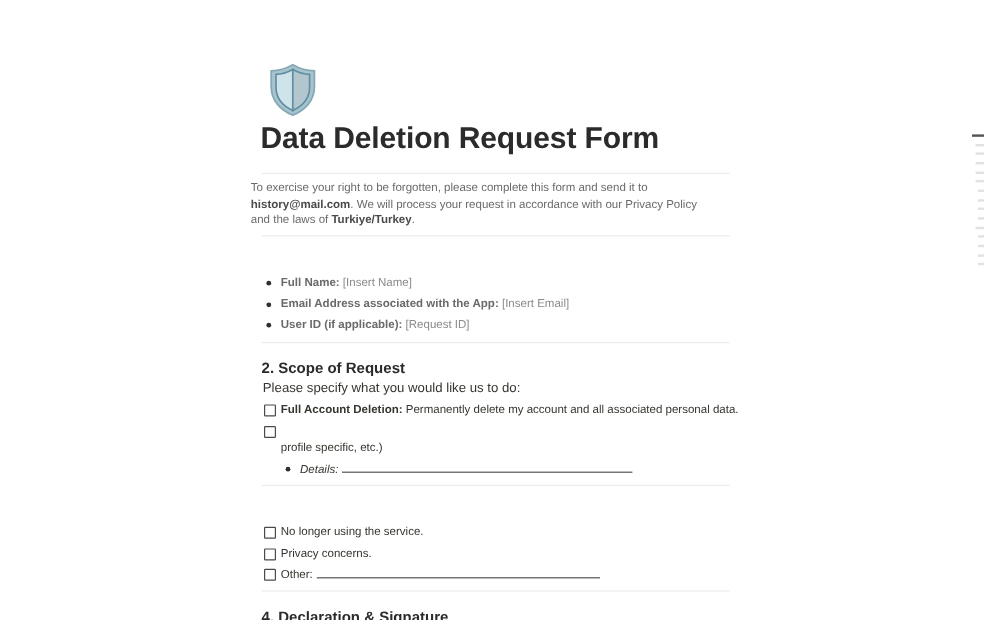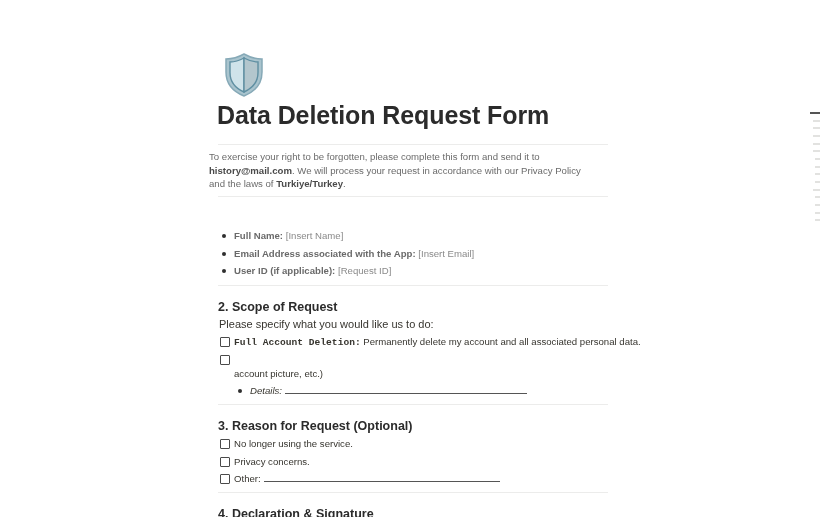--- a/index.html
+++ b/index.html
@@ -109,21 +109,21 @@
       border-radius: 1px;
       background: #fff;
       cursor: pointer;
     }
     .check-row .inner {
       position: absolute;
       left: 14px;
       top: 0;
       width: 380px;
     }
-    .check-row b { font-weight: 700; font-family: Liberation Mono, monospace; }
+    .check-row b { font-weight: 700; }
     .underline-blank {
       display: inline-block;
       border-bottom: 1px solid #555;
       height: 9px;
       vertical-align: baseline;
       margin-left: 3px;
     }
     .details-row {
       position: absolute;
       left: 238px;
@@ -203,31 +203,30 @@
 
   <h2 class="h2" style="top:300px;">2. Scope of Request</h2>
   <div class="text" style="left:219px; top:318px;">Please specify what you would like us to do:</div>
 
   <div class="check-row" style="top:335px;">
     <span class="box"></span>
     <span class="inner" style="white-space:nowrap;"><b>Full Account Deletion:</b> <span>Permanently delete my account and all associated personal data.</span></span>
   </div>
   <div class="check-row" style="top:353px;">
     <span class="box"></span>
-    <span class="inner"><br><span>account picture, etc.)</span></span>
+    <span class="inner"><br><span>profile specific, etc.)</span></span>
   </div>
 
   <div class="details-row" style="top:384px;">
     <span class="dot"></span>
     <span class="inner"><i>Details:</i><span class="underline-blank" style="width:242px;"></span></span>
   </div>
 
   <div class="divider" style="top:404px;"></div>
 
-  <h2 class="h2" style="top:419px;">3. Reason for Request (Optional)</h2>
 
   <div class="check-row" style="top:437px;">
     <span class="box"></span>
     <span class="inner" style="white-space:nowrap;">No longer using the service.</span>
   </div>
   <div class="check-row" style="top:455px;">
     <span class="box"></span>
     <span class="inner" style="white-space:nowrap;">Privacy concerns.</span>
   </div>
   <div class="check-row" style="top:472px;">

